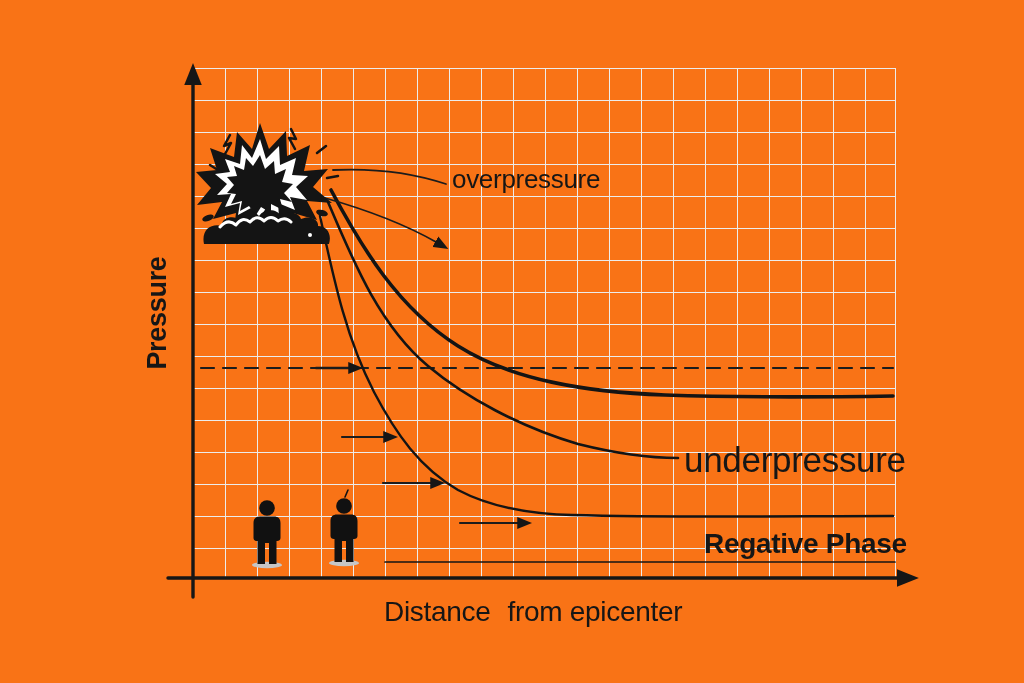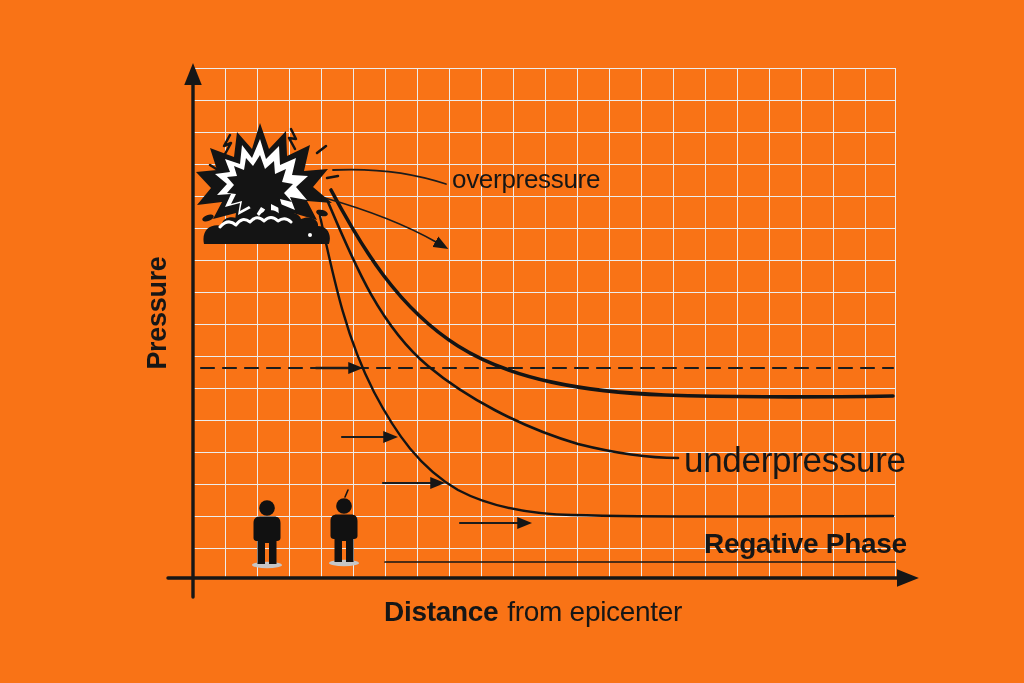--- a/index.html
+++ b/index.html
@@ -19,22 +19,22 @@
   .label{position:absolute;white-space:nowrap;letter-spacing:-0.3px;}
   .lbl-overpressure{left:452px;top:164px;font-size:26px;font-weight:400;}
   .lbl-ambient{left:686px;top:331px;font-size:27px;font-weight:500;}
   .lbl-underpressure{left:684px;top:440px;font-size:35px;font-weight:400;}
   .lbl-negative{left:686px;top:528px;font-size:28px;font-weight:600;margin-left:18px;}
   .lbl-pressure{
     left:157px;top:313px;font-size:27px;font-weight:700;
     transform:translate(-50%,-50%) rotate(-90deg);
   }
   .lbl-xaxis{left:384px;top:596px;font-size:28px;}
-  .lbl-xaxis .x-bold{font-weight:700;}
-  .lbl-xaxis .x-rest{font-weight:400;margin-left:9px;}
+  .lbl-xaxis .x-bold{font-weight:400;}
+  .lbl-xaxis .x-rest{font-weight:400;margin-left:17px;}
 </style>
 </head>
 <body>
 
 <div class="canvas">
 
   <div class="plot-grid"></div>
 
   <svg class="overlay" viewBox="0 0 1024 683" fill="none" stroke-linecap="round" stroke-linejoin="round">
     <defs>

